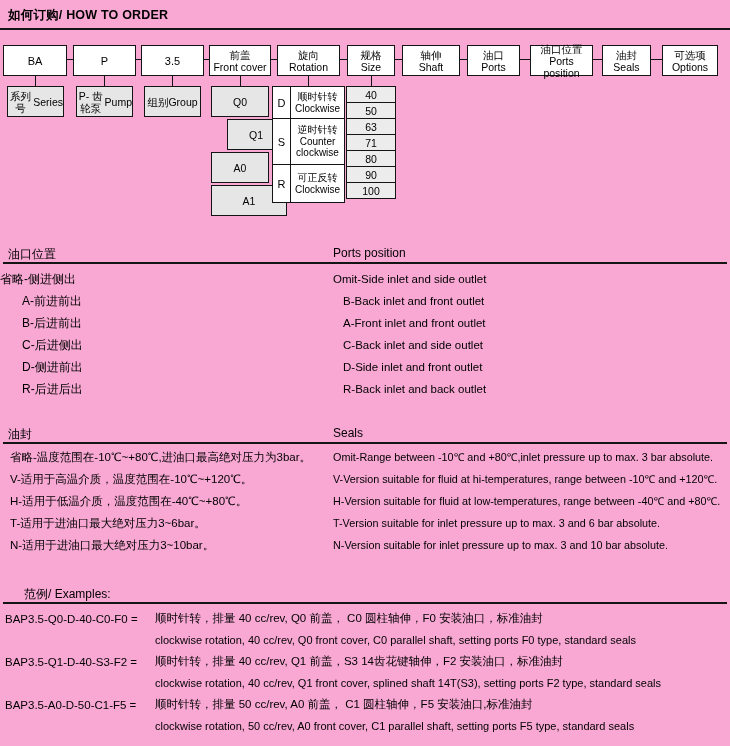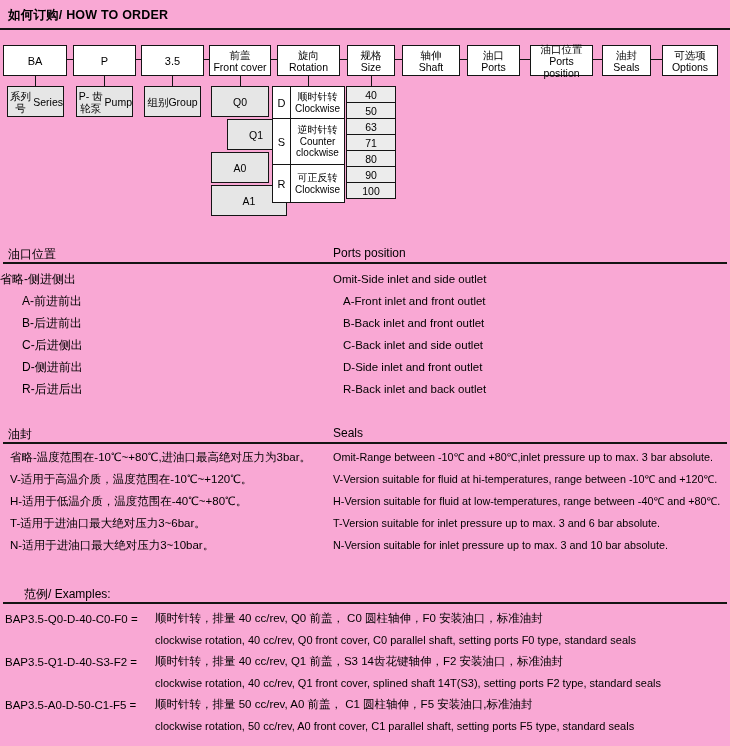--- a/index.html
+++ b/index.html
@@ -198,22 +198,22 @@
   <div class="col-cn" style="top:268px;">
     <div>省略-侧进侧出</div>
     <div class="sub">A-前进前出</div>
     <div class="sub">B-后进前出</div>
     <div class="sub">C-后进侧出</div>
     <div class="sub">D-侧进前出</div>
     <div class="sub">R-后进后出</div>
   </div>
   <div class="col-en" style="top:268px;font-size:11.5px;">
     <div>Omit-Side inlet and side outlet</div>
+    <div class="sub">B-Back inlet and front outlet</div>
     <div class="sub">A-Front inlet and front outlet</div>
-    <div class="sub">B-Back inlet and front outlet</div>
     <div class="sub">C-Back inlet and side outlet</div>
     <div class="sub">D-Side inlet and front outlet</div>
     <div class="sub">R-Back inlet and back outlet</div>
   </div>
 
   <div class="sec-head-cn" style="top:426px;">油封</div>
   <div class="sec-head-en" style="top:426px;">Seals</div>
   <div class="rule inset" style="top:442px;"></div>
 
   <div class="col-cn seal-cn" style="top:446px;left:10px;">

